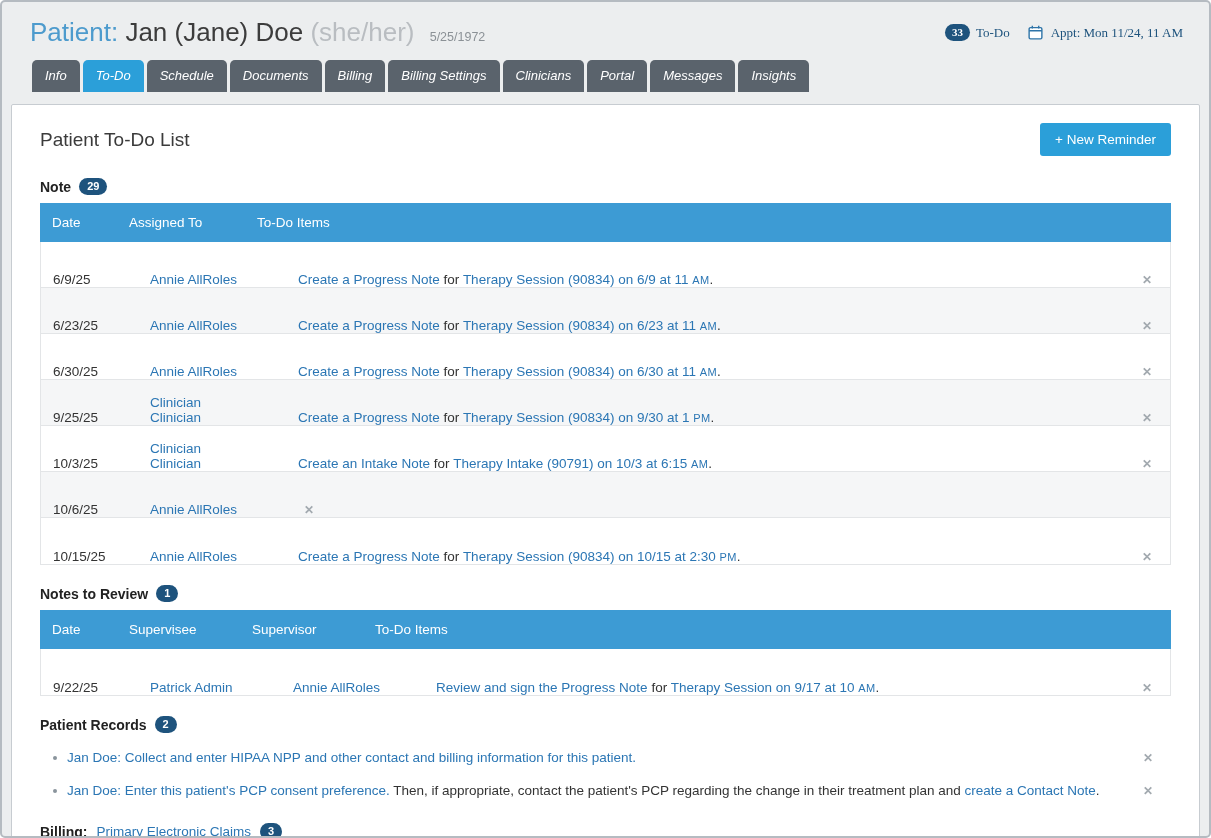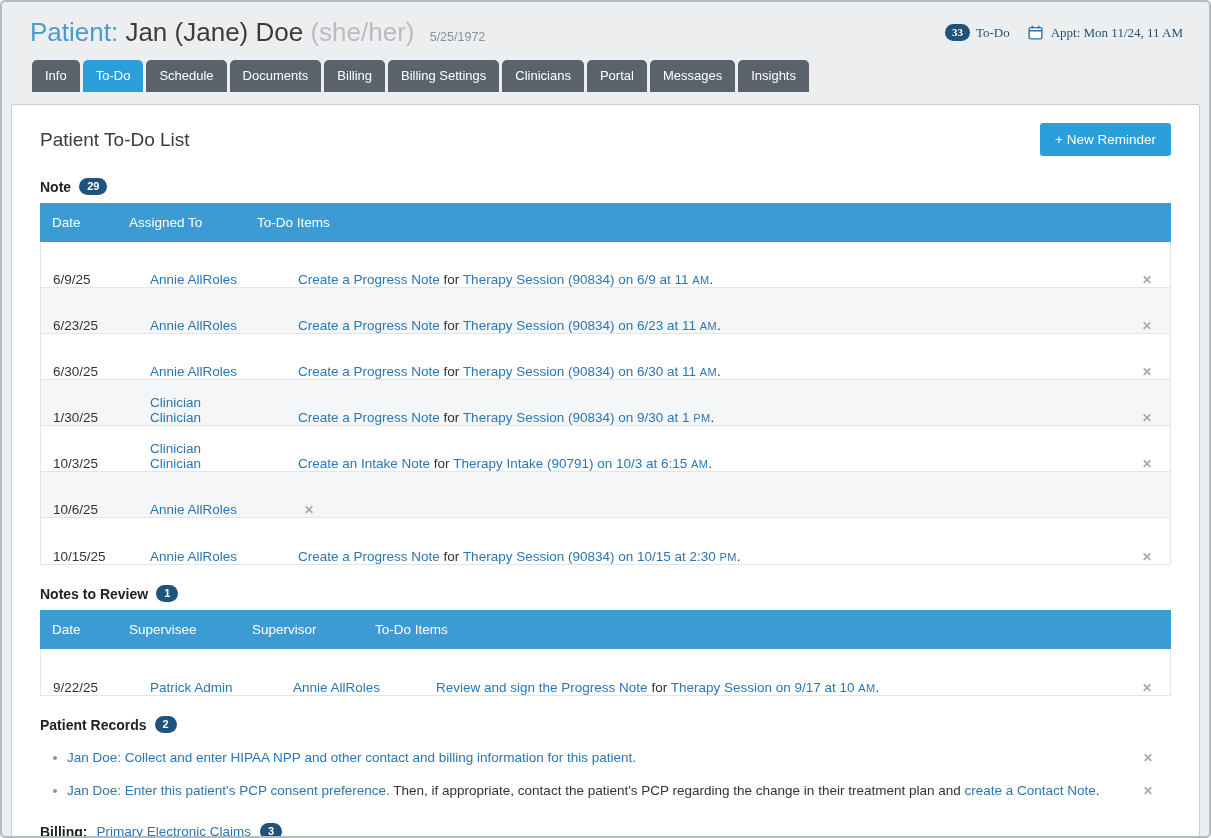--- a/index.html
+++ b/index.html
@@ -26,21 +26,21 @@
   .count-badge {
     background: #1e537d; color: #fff; font-size: 11px; font-weight: bold;
     border-radius: 10px; padding: 2px 7px; line-height: 13px; display: inline-block;
   }
   .cal-icon { display: inline-flex; margin-right: 2px; }
 
   
   .tabs { display: flex; gap: 3px; padding-left: 30px; margin-top: 12px; }
   .tab {
     background: #5a636c; color: #fff; font-size: 13px;
-    padding: 8px 13px 9px; border-radius: 5px 5px 0 0; cursor: pointer; white-space: nowrap;
+    padding: 8px 13px 9px; border-radius: 5px 5px 0 0; cursor: pointer; white-space: nowrap; font-style: italic;
   }
   .tab.active { background: #2b9fd9; }
   .tab-underline { height: 4px; background: #2b9fd9; margin: 0 7px; border-radius: 1px; }
 
   
   .panel {
     flex: 1; margin: 12px 9px 9px; background: #fff;
     border: 1px solid #c7ccd1; border-radius: 2px;
     padding: 18px 28px 22px;
   }
@@ -184,21 +184,21 @@
           <div class="c-assigned"><a class="lnk">Annie AllRoles</a></div>
           <div class="c-items">
             <a class="lnk">Create a Progress Note</a>
             <span>for</span>
             <a class="lnk"><span>Therapy Session (90834) on 6/30 at 11</span> <span class="mer">AM</span></a><span class="sfx">.</span>
           </div>
           <div class="c-x"><span class="x">✕</span></div>
         </div>
 
         <div class="trow">
-          <div class="c-date">1/30/25</div>
+          <div class="c-date">9/25/25</div>
           <div class="c-assigned"><a class="lnk">Clinician Clinician</a></div>
           <div class="c-items">
             <a class="lnk">Create a Progress Note</a>
             <span>for</span>
             <a class="lnk"><span>Therapy Session (90834) on 9/30 at 1</span> <span class="mer">PM</span></a><span class="sfx">.</span>
           </div>
           <div class="c-x"><span class="x">✕</span></div>
         </div>
 
         <div class="trow">

